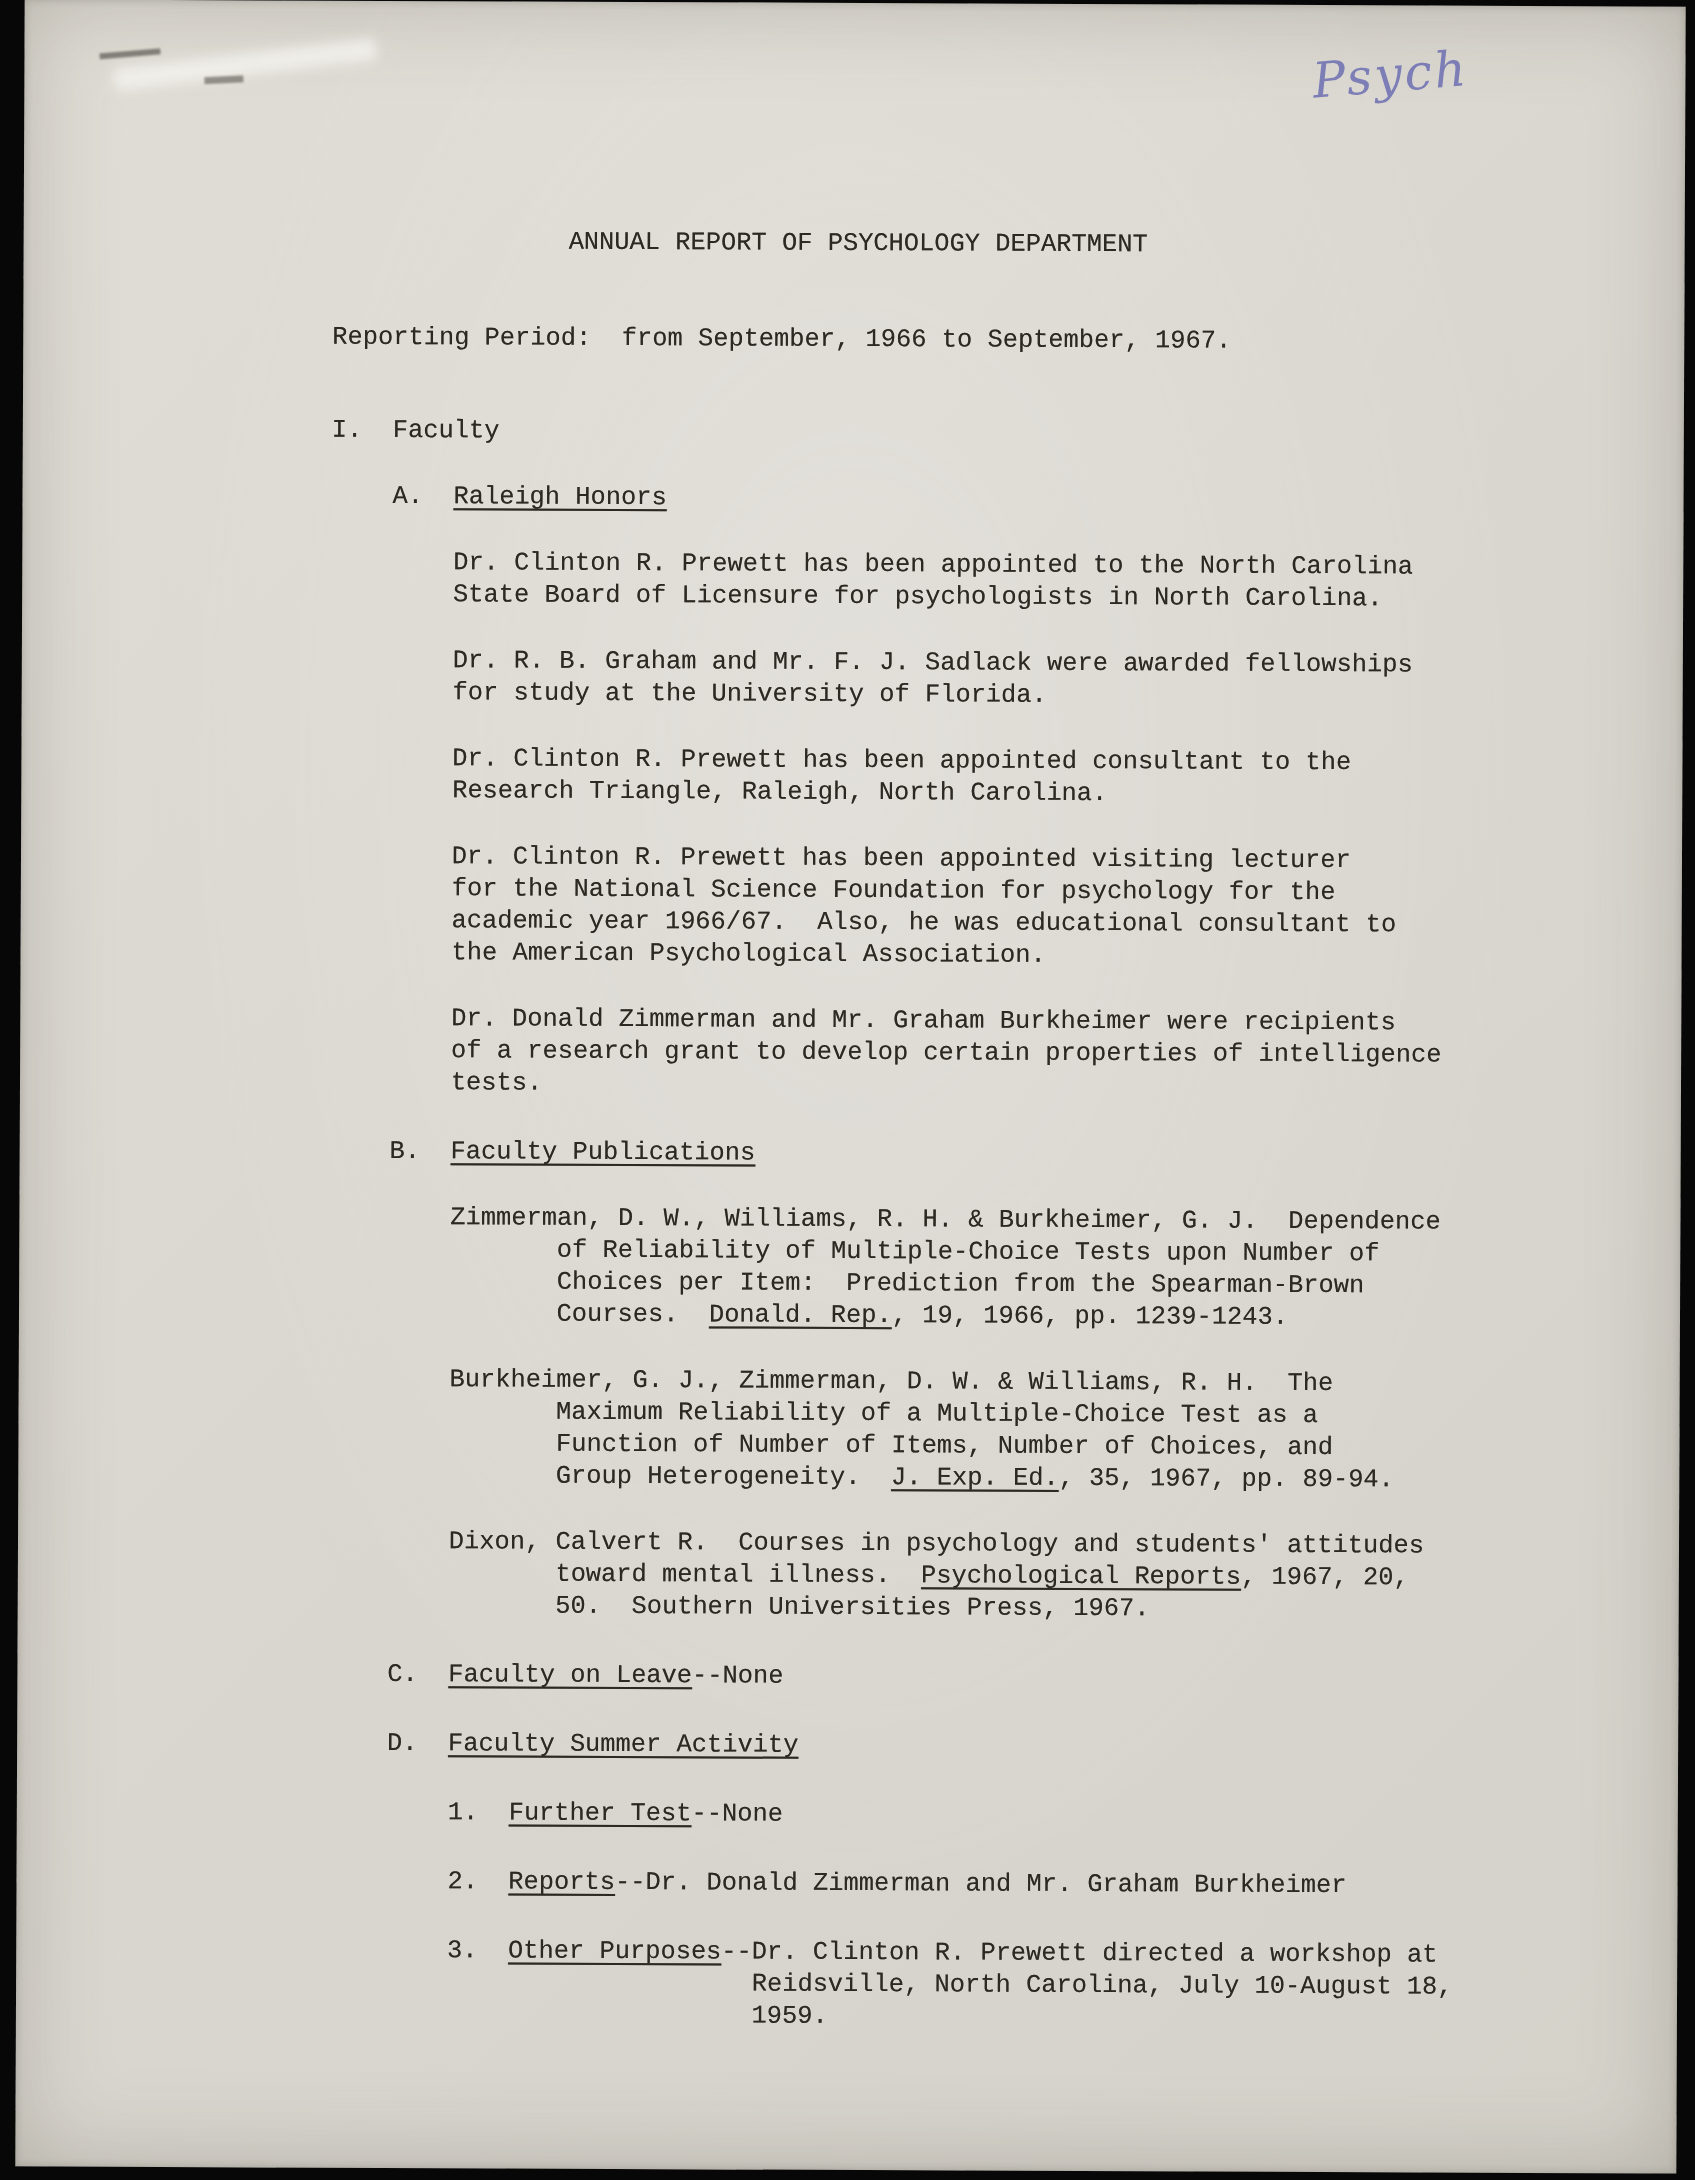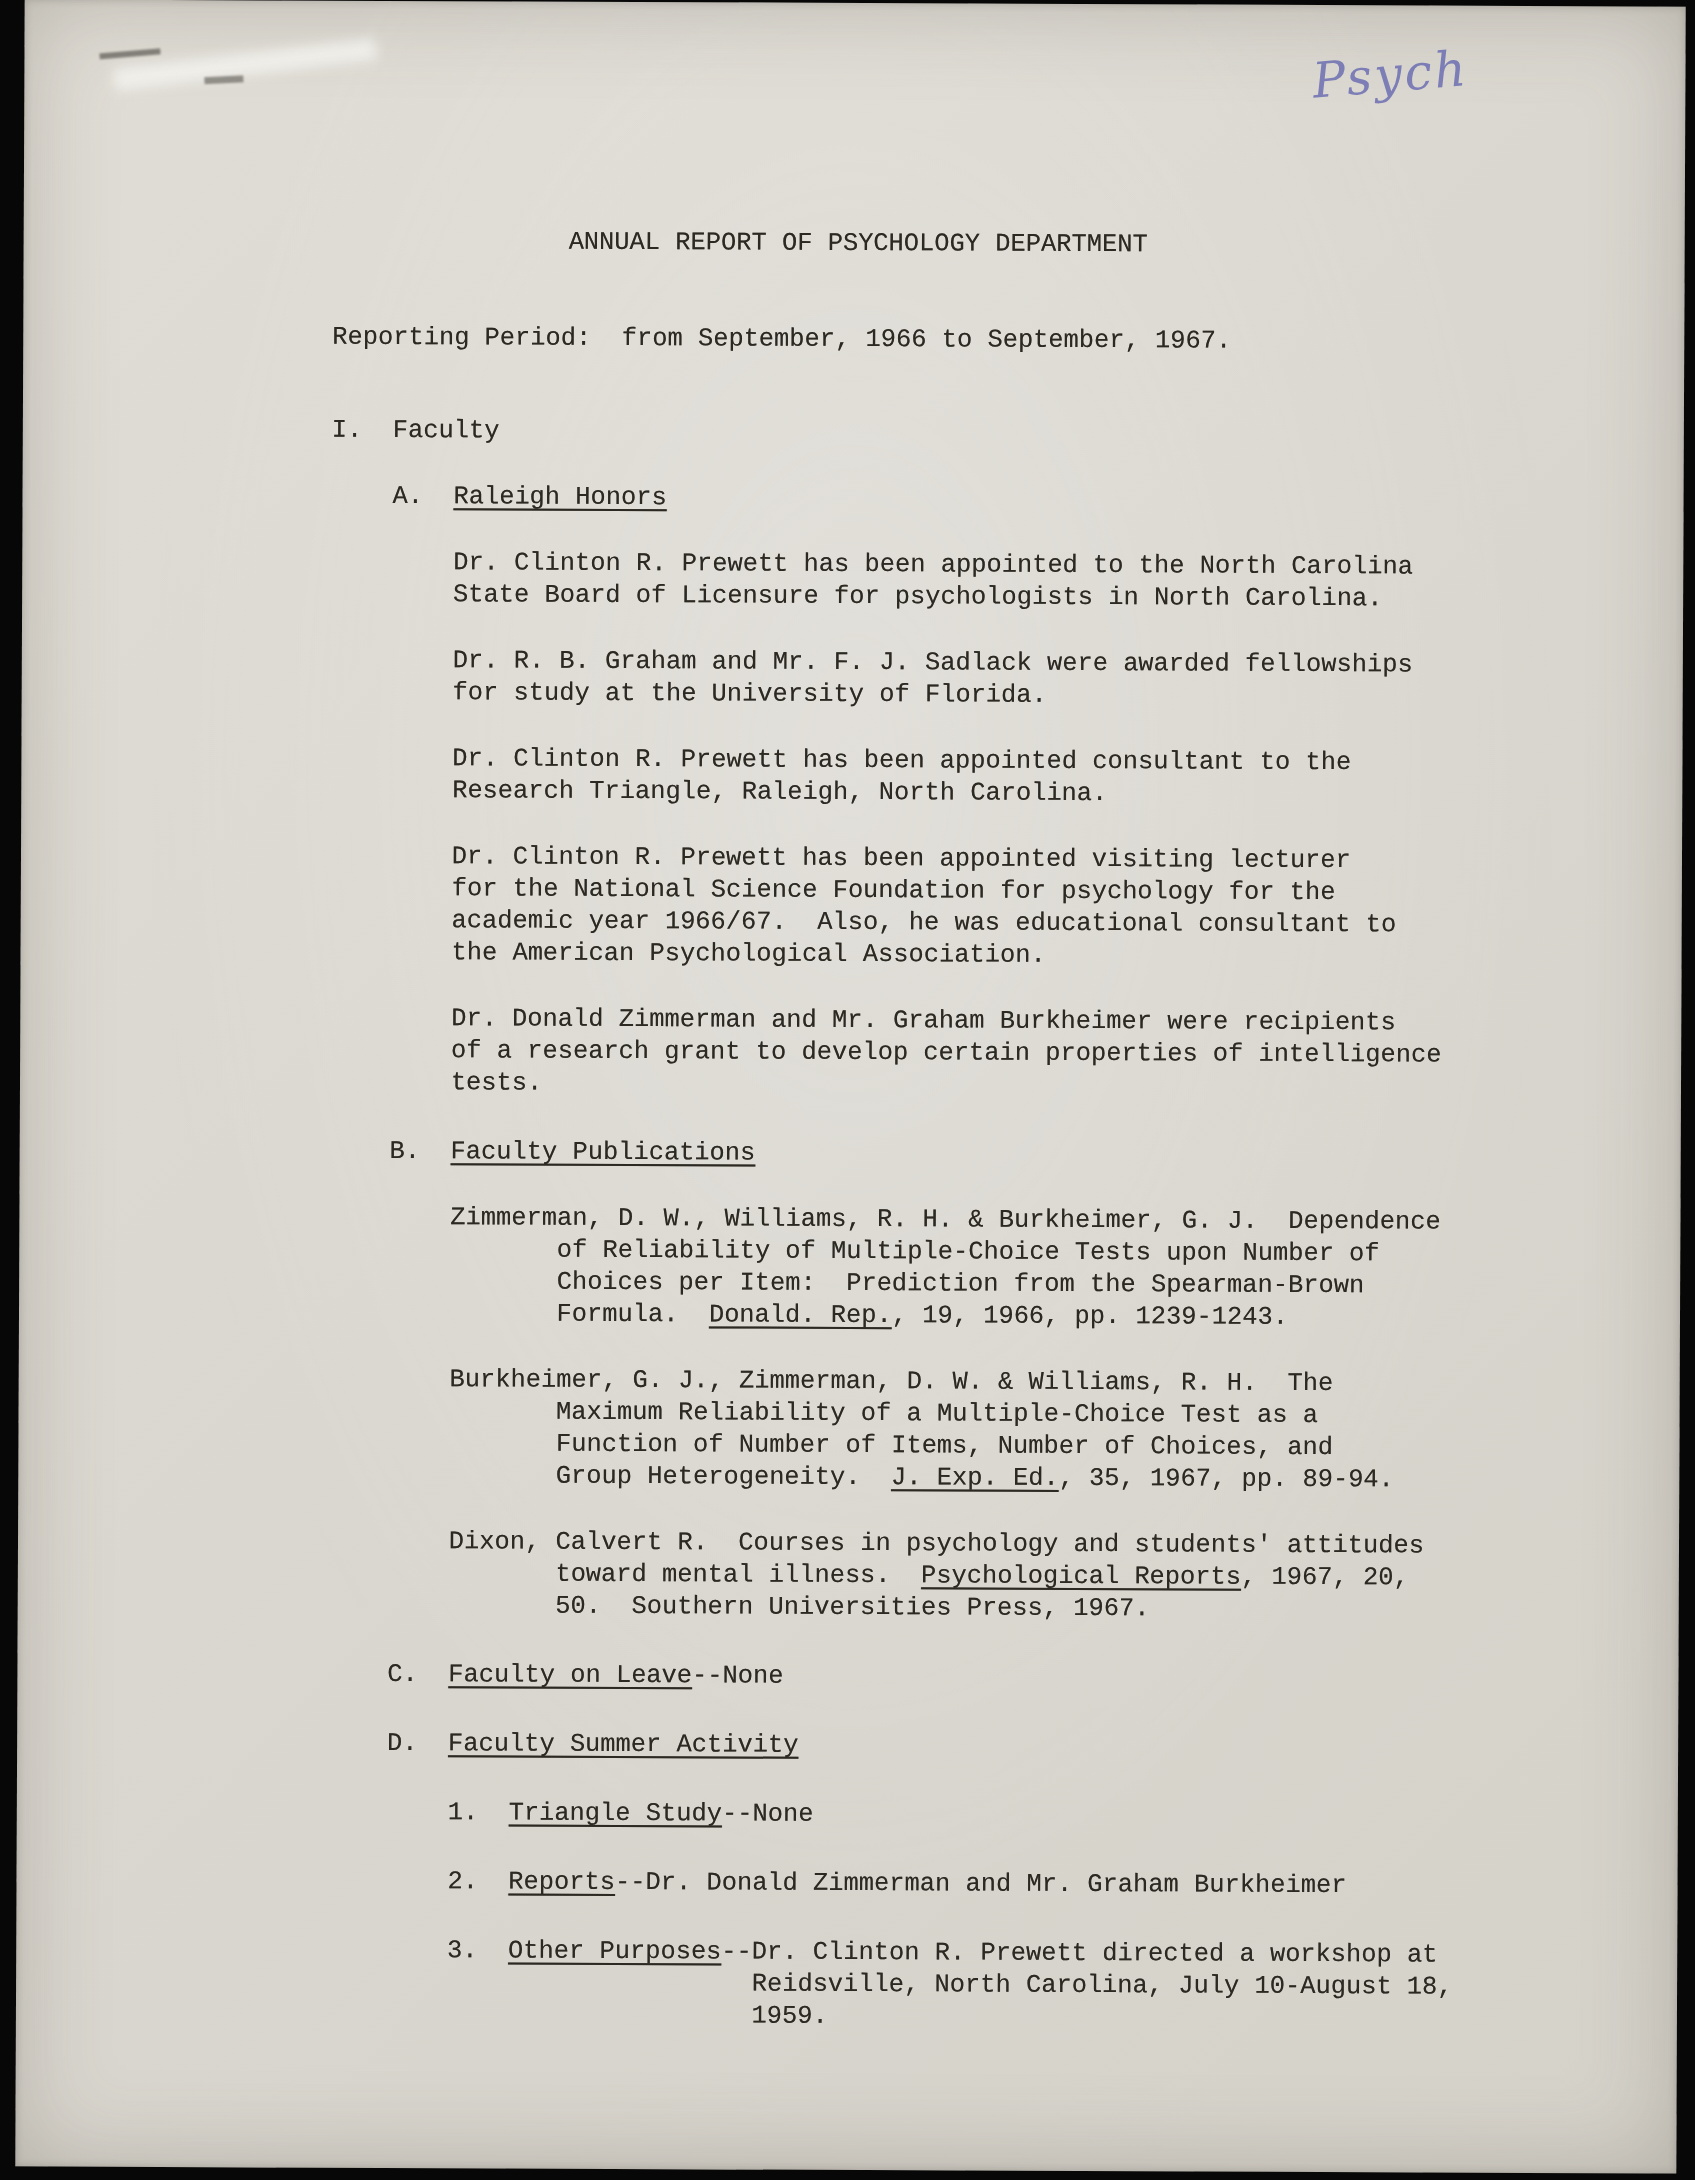--- a/index.html
+++ b/index.html
@@ -94,30 +94,30 @@
       <div class="ln" style="padding-left: 8ch;"><span>for the National Science Foundation for psychology for the</span></div>
       <div class="ln" style="padding-left: 8ch;"><span>academic year 1966/67.  Also, he was educational consultant to</span></div>
       <div class="ln" style="padding-left: 8ch;"><span>the American Psychological Association.</span></div>
       <div class="ln" style="padding-left: 8ch; margin-top: 34px;"><span>Dr. Donald Zimmerman and Mr. Graham Burkheimer were recipients</span></div>
       <div class="ln" style="padding-left: 8ch;"><span>of a research grant to develop certain properties of intelligence</span></div>
       <div class="ln" style="padding-left: 8ch;"><span>tests.</span></div>
       <div class="ln" style="padding-left: 4ch; margin-top: 37px;"><span>B.  </span><span class="u">Faculty Publications</span></div>
       <div class="ln" style="padding-left: 8ch; margin-top: 34px;"><span>Zimmerman, D. W., Williams, R. H. &amp; Burkheimer, G. J.  Dependence</span></div>
       <div class="ln" style="padding-left: 15ch;"><span>of Reliability of Multiple-Choice Tests upon Number of</span></div>
       <div class="ln" style="padding-left: 15ch;"><span>Choices per Item:  Prediction from the Spearman-Brown</span></div>
-      <div class="ln" style="padding-left: 15ch;"><span>Formula.  </span><span class="u">Donald. Rep.</span><span>, 19, 1966, pp. 1239-1243.</span></div>
+      <div class="ln" style="padding-left: 15ch;"><span>Courses.  </span><span class="u">Donald. Rep.</span><span>, 19, 1966, pp. 1239-1243.</span></div>
       <div class="ln" style="padding-left: 8ch; margin-top: 34px;"><span>Burkheimer, G. J., Zimmerman, D. W. &amp; Williams, R. H.  The</span></div>
       <div class="ln" style="padding-left: 15ch;"><span>Maximum Reliability of a Multiple-Choice Test as a</span></div>
       <div class="ln" style="padding-left: 15ch;"><span>Function of Number of Items, Number of Choices, and</span></div>
       <div class="ln" style="padding-left: 15ch;"><span>Group Heterogeneity.  </span><span class="u">J. Exp. Ed.</span><span>, 35, 1967, pp. 89-94.</span></div>
       <div class="ln" style="padding-left: 8ch; margin-top: 34px;"><span>Dixon, Calvert R.  Courses in psychology and students' attitudes</span></div>
       <div class="ln" style="padding-left: 15ch;"><span>toward mental illness.  </span><span class="u">Psychological Reports</span><span>, 1967, 20,</span></div>
       <div class="ln" style="padding-left: 15ch;"><span>50.  Southern Universities Press, 1967.</span></div>
       <div class="ln" style="padding-left: 4ch; margin-top: 37px;"><span>C.  </span><span class="u">Faculty on Leave</span><span>--None</span></div>
       <div class="ln" style="padding-left: 4ch; margin-top: 37px;"><span>D.  </span><span class="u">Faculty Summer Activity</span></div>
-      <div class="ln" style="padding-left: 8ch; margin-top: 37px;"><span>1.  </span><span class="u">Triangle Study</span><span>--None</span></div>
+      <div class="ln" style="padding-left: 8ch; margin-top: 37px;"><span>1.  </span><span class="u">Further Test</span><span>--None</span></div>
       <div class="ln" style="padding-left: 8ch; margin-top: 37px;"><span>2.  </span><span class="u">Reports</span><span>--Dr. Donald Zimmerman and Mr. Graham Burkheimer</span></div>
       <div class="ln" style="padding-left: 8ch; margin-top: 37px;"><span>3.  </span><span class="u">Other Purposes</span><span>--Dr. Clinton R. Prewett directed a workshop at</span></div>
       <div class="ln" style="padding-left: 28ch;"><span>Reidsville, North Carolina, July 10-August 18,</span></div>
       <div class="ln" style="padding-left: 28ch;"><span>1959.</span></div>
     </div>
 </div>
 
 
 </body></html>

